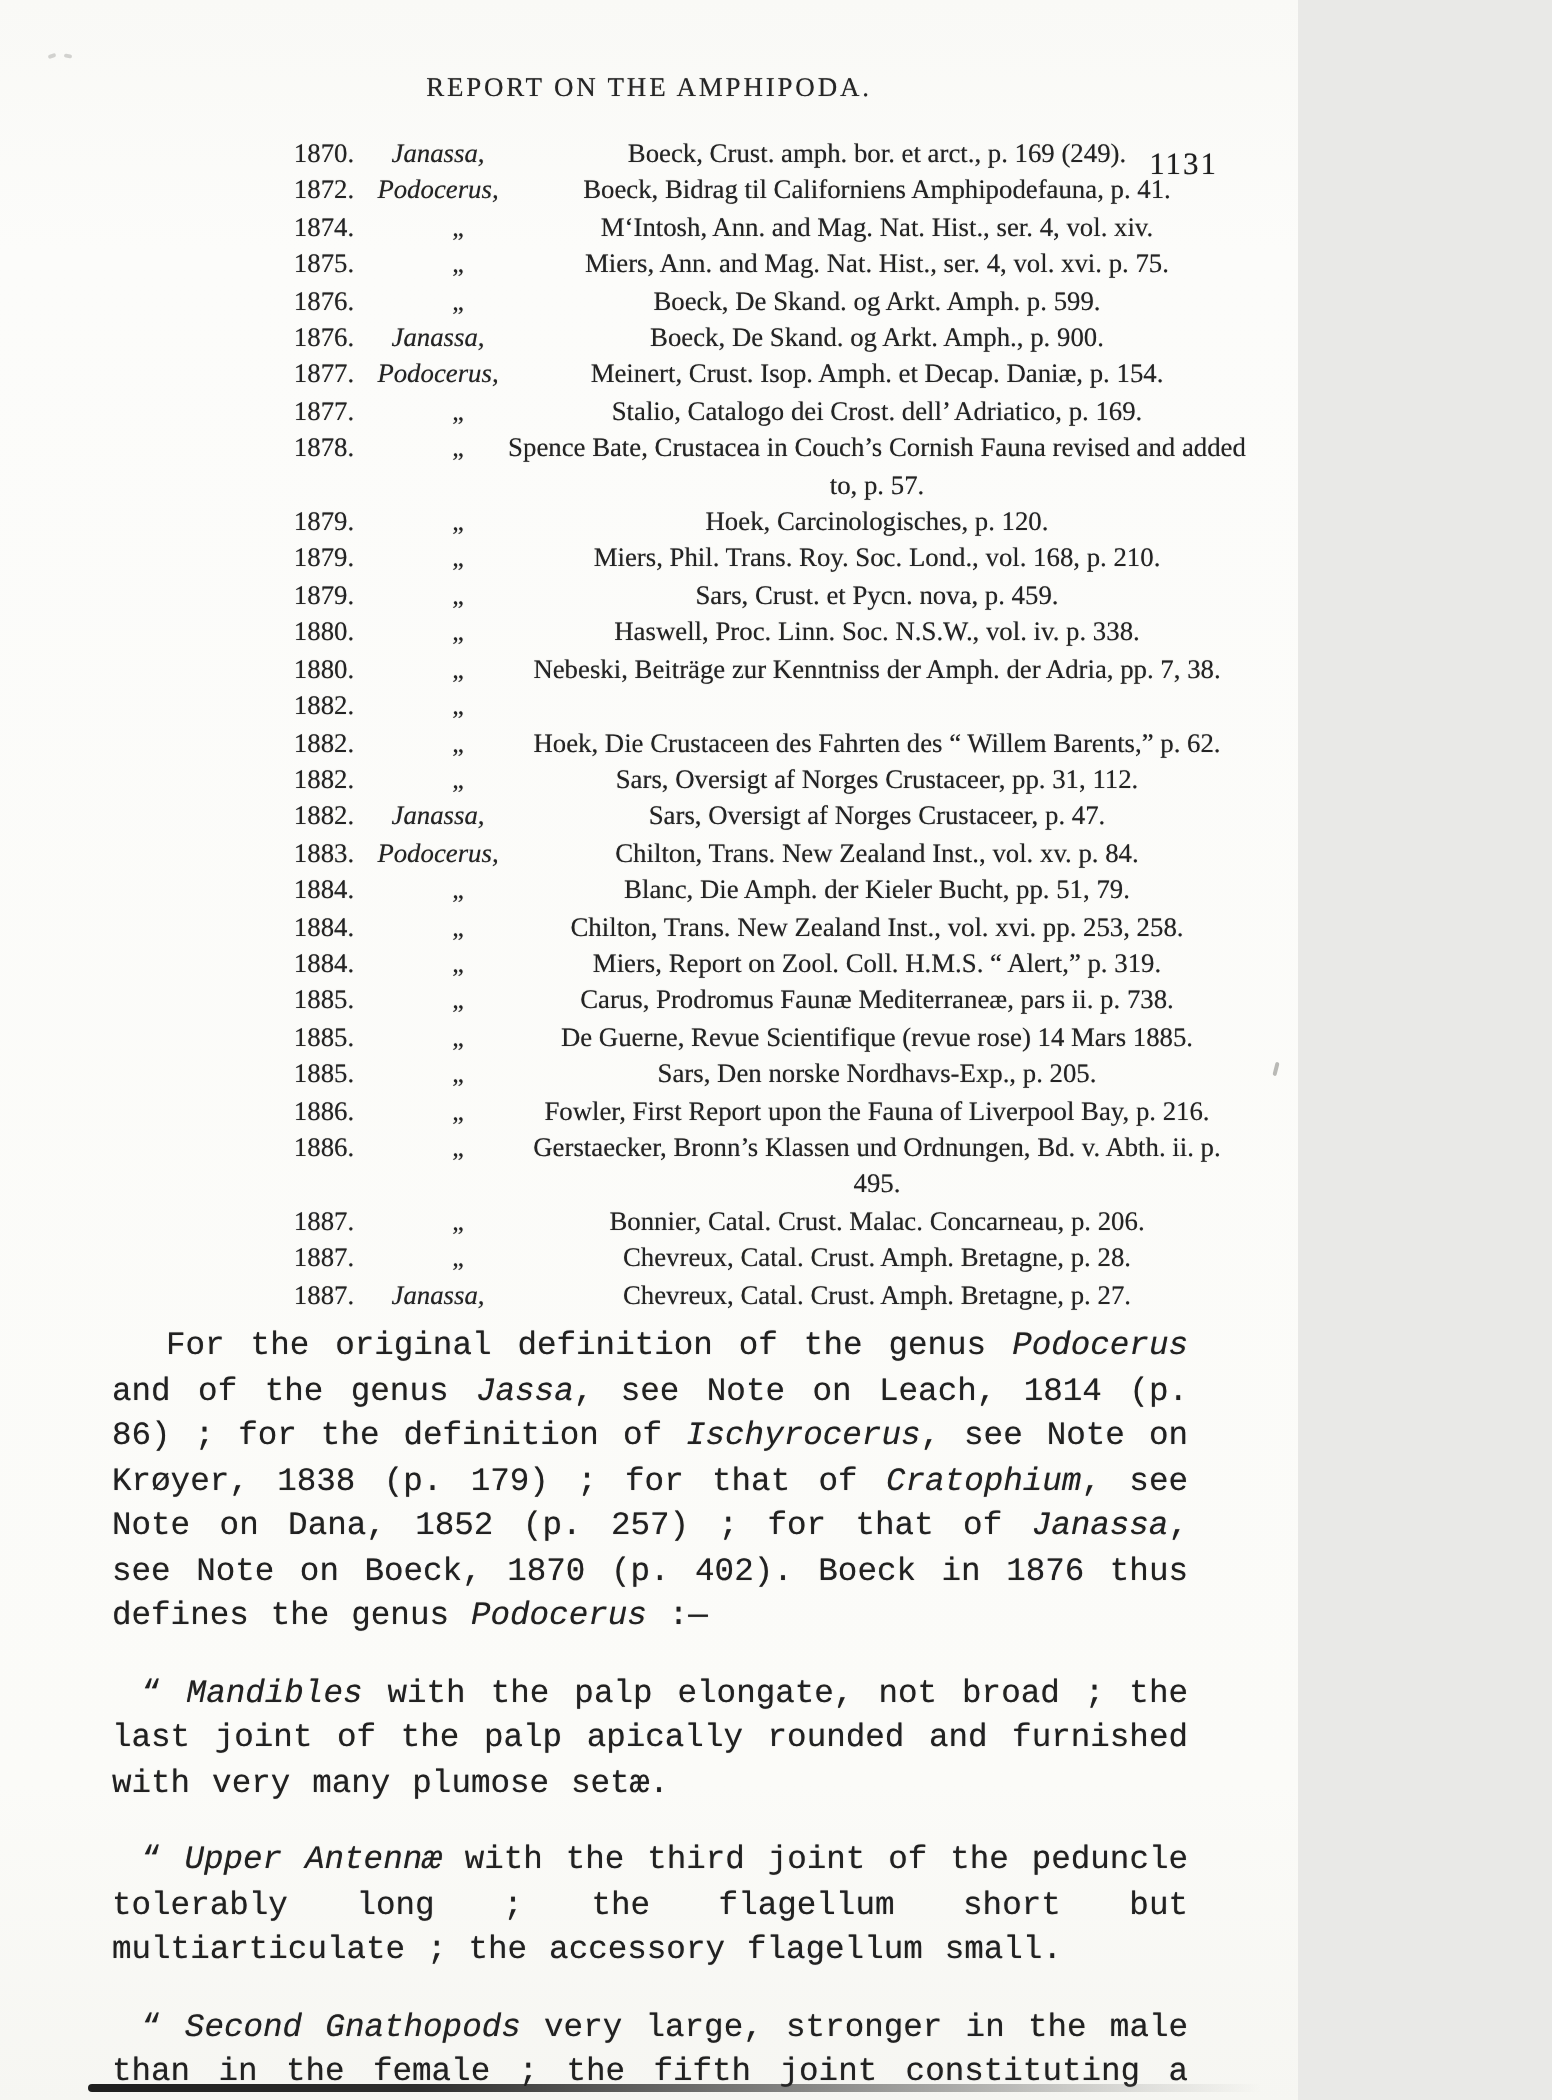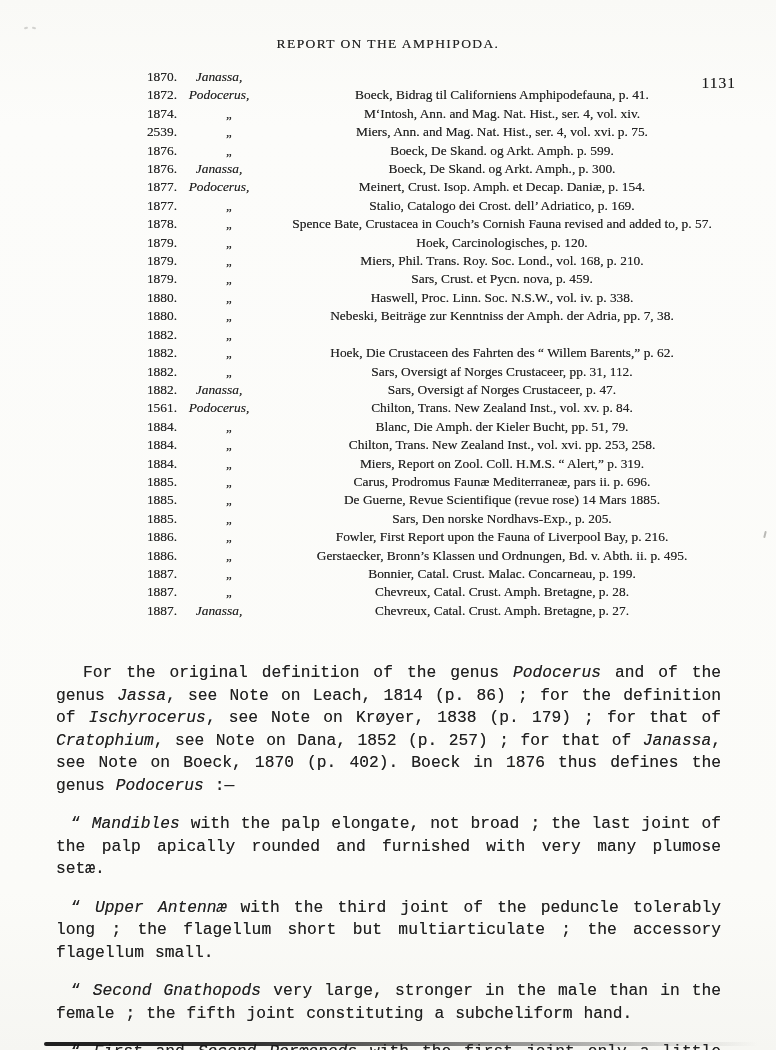--- a/index.html
+++ b/index.html
@@ -4,21 +4,21 @@
 <style>
   * { box-sizing: border-box; }
   html, body { margin: 0; padding: 0; }
   body {
     width: 776px; height: 1050px;
     background: #e9e9e7;
     font-family: "Liberation Serif", "DejaVu Serif", serif;
   }
   .page {
     position: relative;
-    width: 776px; height: 1050px;
+    width: 649px; height: 1050px;
     background: linear-gradient(180deg, #f9f9f6 0%, #fcfcfa 12%, #fbfbf8 85%, #f6f6f2 100%);
     color: #222;
     overflow: hidden;
     text-shadow: 0 0 0.4px rgba(20,20,20,0.55);
   }
 
   
   .page-header { position: absolute; top: 36px; left: 40px; right: 40px; height: 20px; }
   .running-title {
     text-align: center;
@@ -92,45 +92,46 @@
 
   <header class="page-header">
     <div class="running-title">REPORT ON THE AMPHIPODA.</div>
     <div class="page-number">1131</div>
   </header>
 
   <section class="bibliography" id="biblio">
       <div class="bib-row">
         <span class="bib-year">1870.</span>
         <span class="bib-genus italic">Janassa,</span>
+        <span class="bib-citation">Boeck, Crust. amph. bor. et arct., p. 169 (249).</span>
       </div>
       <div class="bib-row">
         <span class="bib-year">1872.</span>
         <span class="bib-genus italic">Podocerus,</span>
         <span class="bib-citation">Boeck, Bidrag til Californiens Amphipodefauna, p. 41.</span>
       </div>
       <div class="bib-row">
         <span class="bib-year">1874.</span>
         <span class="bib-genus ditto">„</span>
         <span class="bib-citation">M‘Intosh, Ann. and Mag. Nat. Hist., ser. 4, vol. xiv.</span>
       </div>
       <div class="bib-row">
-        <span class="bib-year">2539.</span>
+        <span class="bib-year">1875.</span>
         <span class="bib-genus ditto">„</span>
         <span class="bib-citation">Miers, Ann. and Mag. Nat. Hist., ser. 4, vol. xvi. p. 75.</span>
       </div>
       <div class="bib-row">
         <span class="bib-year">1876.</span>
         <span class="bib-genus ditto">„</span>
         <span class="bib-citation">Boeck, De Skand. og Arkt. Amph. p. 599.</span>
       </div>
       <div class="bib-row">
         <span class="bib-year">1876.</span>
         <span class="bib-genus italic">Janassa,</span>
-        <span class="bib-citation">Boeck, De Skand. og Arkt. Amph., p. 300.</span>
+        <span class="bib-citation">Boeck, De Skand. og Arkt. Amph., p. 900.</span>
       </div>
       <div class="bib-row">
         <span class="bib-year">1877.</span>
         <span class="bib-genus italic">Podocerus,</span>
         <span class="bib-citation">Meinert, Crust. Isop. Amph. et Decap. Daniæ, p. 154.</span>
       </div>
       <div class="bib-row">
         <span class="bib-year">1877.</span>
         <span class="bib-genus ditto">„</span>
         <span class="bib-citation">Stalio, Catalogo dei Crost. dell’ Adriatico, p. 169.</span>
@@ -178,21 +179,21 @@
         <span class="bib-year">1882.</span>
         <span class="bib-genus ditto">„</span>
         <span class="bib-citation">Sars, Oversigt af Norges Crustaceer, pp. 31, 112.</span>
       </div>
       <div class="bib-row">
         <span class="bib-year">1882.</span>
         <span class="bib-genus italic">Janassa,</span>
         <span class="bib-citation">Sars, Oversigt af Norges Crustaceer, p. 47.</span>
       </div>
       <div class="bib-row">
-        <span class="bib-year">1561.</span>
+        <span class="bib-year">1883.</span>
         <span class="bib-genus italic">Podocerus,</span>
         <span class="bib-citation">Chilton, Trans. New Zealand Inst., vol. xv. p. 84.</span>
       </div>
       <div class="bib-row">
         <span class="bib-year">1884.</span>
         <span class="bib-genus ditto">„</span>
         <span class="bib-citation">Blanc, Die Amph. der Kieler Bucht, pp. 51, 79.</span>
       </div>
       <div class="bib-row">
         <span class="bib-year">1884.</span>
@@ -200,21 +201,21 @@
         <span class="bib-citation">Chilton, Trans. New Zealand Inst., vol. xvi. pp. 253, 258.</span>
       </div>
       <div class="bib-row">
         <span class="bib-year">1884.</span>
         <span class="bib-genus ditto">„</span>
         <span class="bib-citation">Miers, Report on Zool. Coll. H.M.S. “ Alert,” p. 319.</span>
       </div>
       <div class="bib-row">
         <span class="bib-year">1885.</span>
         <span class="bib-genus ditto">„</span>
-        <span class="bib-citation">Carus, Prodromus Faunæ Mediterraneæ, pars ii. p. 696.</span>
+        <span class="bib-citation">Carus, Prodromus Faunæ Mediterraneæ, pars ii. p. 738.</span>
       </div>
       <div class="bib-row">
         <span class="bib-year">1885.</span>
         <span class="bib-genus ditto">„</span>
         <span class="bib-citation">De Guerne, Revue Scientifique (revue rose) 14 Mars 1885.</span>
       </div>
       <div class="bib-row">
         <span class="bib-year">1885.</span>
         <span class="bib-genus ditto">„</span>
         <span class="bib-citation">Sars, Den norske Nordhavs-Exp., p. 205.</span>
@@ -225,21 +226,21 @@
         <span class="bib-citation">Fowler, First Report upon the Fauna of Liverpool Bay, p. 216.</span>
       </div>
       <div class="bib-row">
         <span class="bib-year">1886.</span>
         <span class="bib-genus ditto">„</span>
         <span class="bib-citation">Gerstaecker, Bronn’s Klassen und Ordnungen, Bd. v. Abth. ii. p. 495.</span>
       </div>
       <div class="bib-row">
         <span class="bib-year">1887.</span>
         <span class="bib-genus ditto">„</span>
-        <span class="bib-citation">Bonnier, Catal. Crust. Malac. Concarneau, p. 199.</span>
+        <span class="bib-citation">Bonnier, Catal. Crust. Malac. Concarneau, p. 206.</span>
       </div>
       <div class="bib-row">
         <span class="bib-year">1887.</span>
         <span class="bib-genus ditto">„</span>
         <span class="bib-citation">Chevreux, Catal. Crust. Amph. Bretagne, p. 28.</span>
       </div>
       <div class="bib-row">
         <span class="bib-year">1887.</span>
         <span class="bib-genus italic">Janassa,</span>
         <span class="bib-citation">Chevreux, Catal. Crust. Amph. Bretagne, p. 27.</span>

